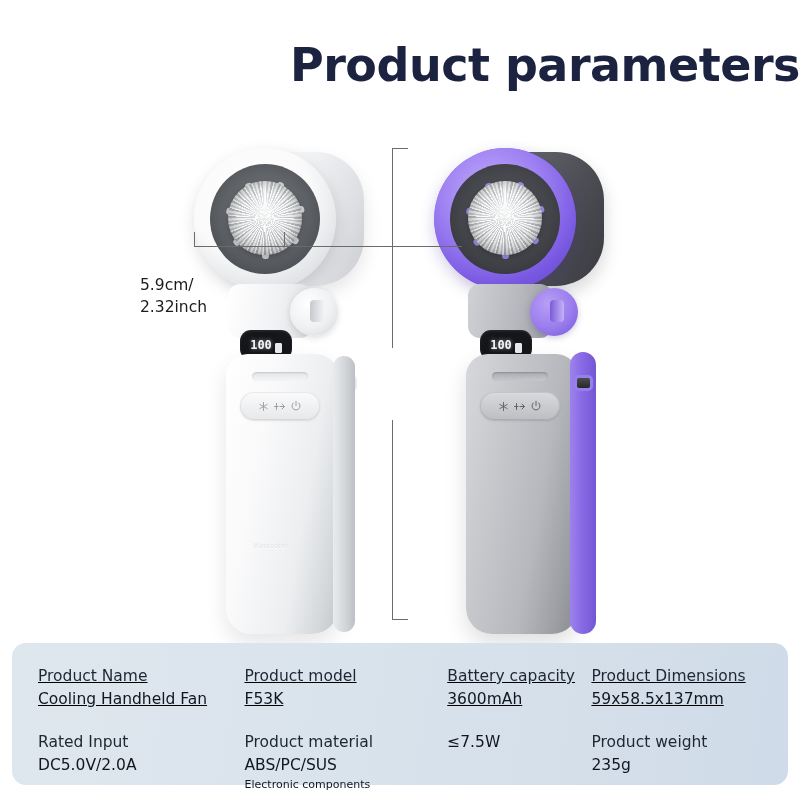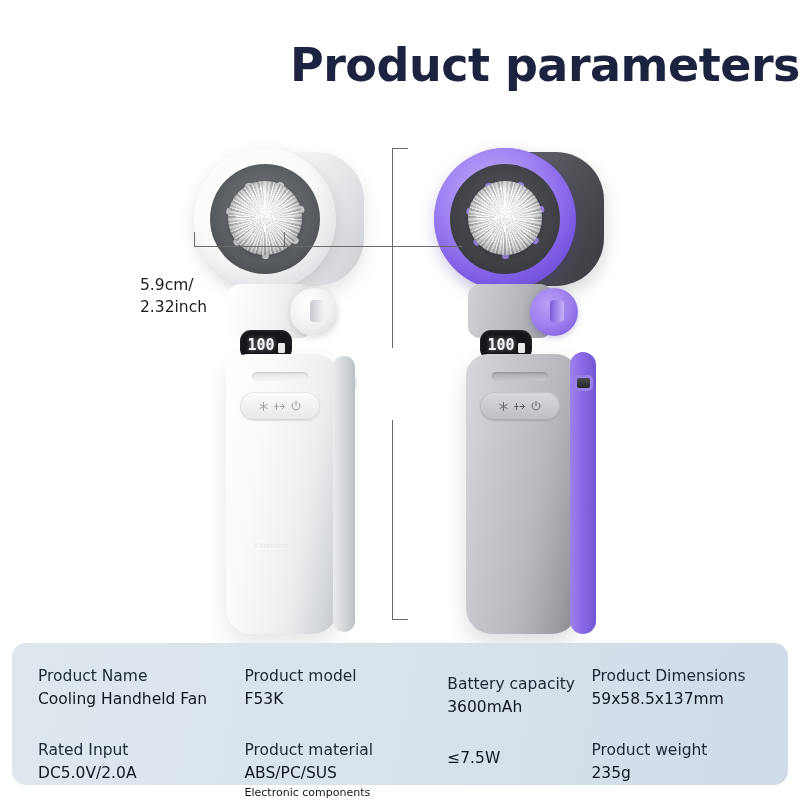--- a/index.html
+++ b/index.html
@@ -115,21 +115,21 @@
     background: #14161a;
     border-radius: 11px;
     box-shadow: inset 0 1px 3px rgba(255,255,255,.10);
     display: flex;
     align-items: center;
     justify-content: center;
     gap: 3px;
   }
   .screen-digits {
     font-family: "DejaVu Sans Mono", monospace;
-    font-size: 15px;
+    font-size: 12px;
     font-weight: 700;
     color: #f4f6f8;
     letter-spacing: 0px;
     line-height: 1;
     text-shadow: 0 0 4px rgba(255,255,255,.55);
   }
   .screen-batt {
     width: 5px;
     height: 8px;
     border: 1px solid #e8eaec;
@@ -185,25 +185,25 @@
     left: 12px;
     top: 643px;
     width: 776px;
     height: 142px;
     border-radius: 14px;
     background: linear-gradient(100deg, #dfe7ee 0%, #d9e3ec 45%, #cfdbe8 100%);
     box-sizing: border-box;
     padding: 22px 26px 0 26px;
   }
   .spec-row { display: flex; }
-  .spec-row.row-1 { margin-bottom: 19px; }
+  .spec-row.row-1 { margin-bottom: 19px; text-decoration: underline; }
   .spec-cell { box-sizing: border-box; padding-right: 10px; }
   .spec-cell.c0 { width: 218px; }
   .spec-cell.c1 { width: 214px; }
-  .spec-cell.c2 { width: 152px; margin-top: 8px; }
+  .spec-cell.c2 { width: 152px; }
   .spec-cell.c3 { width: 180px; }
   .spec-key {
     font-size: 15.5px;
     color: #1d2733;
     line-height: 1.5;
     font-family: "DejaVu Sans", sans-serif;
   }
   .spec-val {
     font-size: 15.5px;
     color: #12171f;

